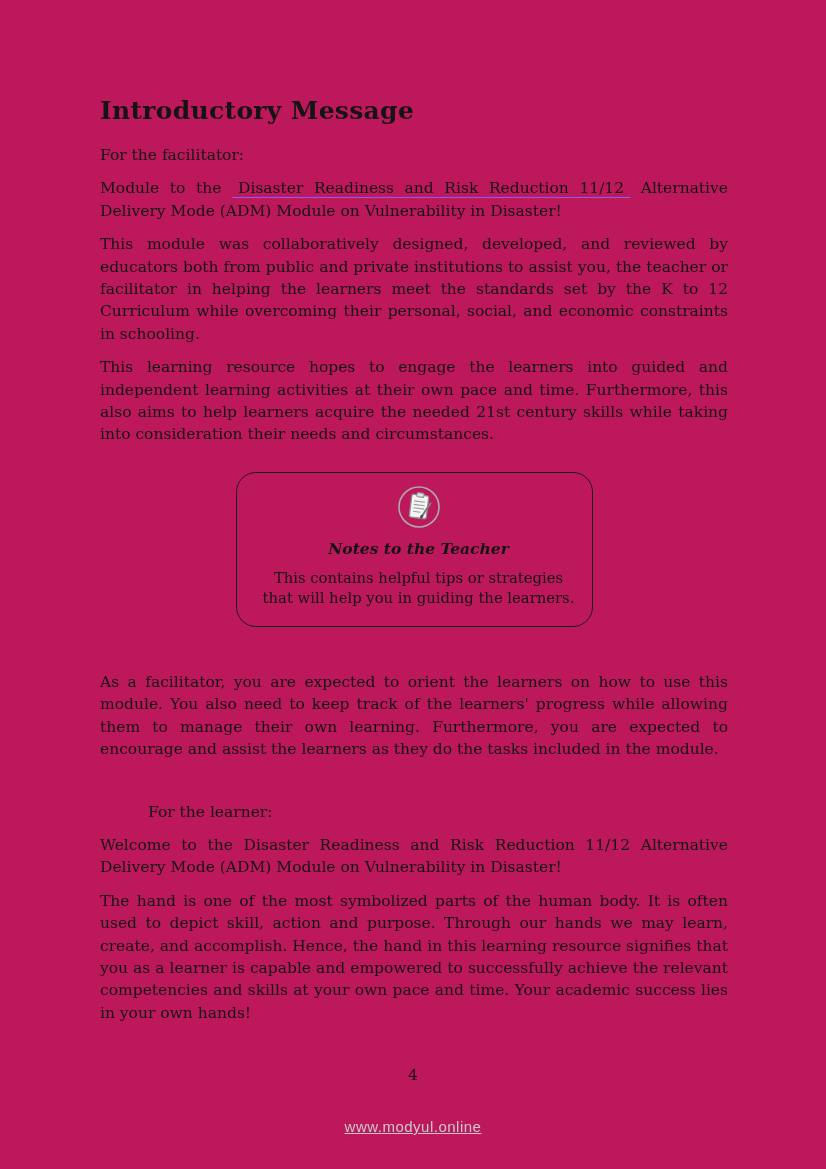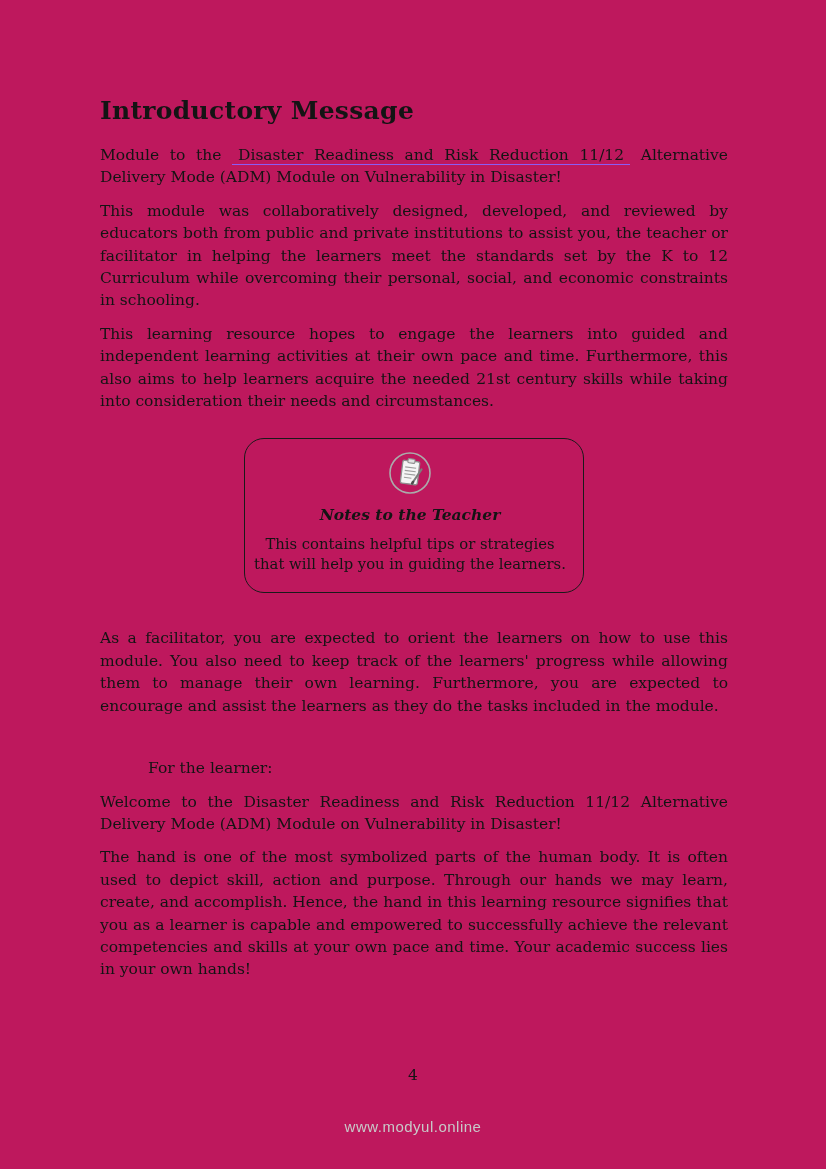--- a/index.html
+++ b/index.html
@@ -35,24 +35,24 @@
     text-align: justify;
     margin: 0 0 11px 0;
   }
   .para.no-justify { text-align: left; }
   .underlined {
     border-bottom: 1px solid #8b5cf6;
     padding: 0 6px;
   }
   .notes-box {
     width: 318px;
-    margin: 26px auto 34px auto;
+    margin: 26px auto 44px auto;
     border: 1.6px solid #1a1a1a;
     border-radius: 20px;
-    padding: 12px 14px 18px 6px;
+    padding: 12px 14px 18px 23px;
   }
   .notes-icon-wrap {
     text-align: center;
     margin-bottom: 6px;
   }
   .notes-title {
     font-size: 15.5px;
     font-weight: bold;
     font-style: italic;
     text-align: center;
@@ -80,30 +80,32 @@
   .watermark {
     position: absolute;
     top: 1118px;
     left: 0;
     width: 826px;
     text-align: center;
     font-size: 15px;
     color: #c9c9c9;
     font-family: "Liberation Sans", sans-serif;
     letter-spacing: 0.5px;
+    text-decoration: underline;
   }
 </style>
 </head>
 <body>
 
 <div class="page">
   <div class="content">
 
     <h1 class="doc-title">Introductory Message</h1>
 
+    <p class="para no-justify">For the facilitator:</p>
 
     <p class="para"><span>Module to the</span> <span class="underlined">Disaster Readiness and Risk Reduction 11/12</span> <span>Alternative Delivery Mode (ADM) Module on Vulnerability in Disaster!</span></p>
 
     <p class="para">This module was collaboratively designed, developed, and reviewed by educators both from public and private institutions to assist you, the teacher or facilitator in helping the learners meet the standards set by the K to 12 Curriculum while overcoming their personal, social, and economic constraints in schooling.</p>
 
     <p class="para">This learning resource hopes to engage the learners into guided and independent learning activities at their own pace and time. Furthermore, this also aims to help learners acquire the needed 21st century skills while taking into consideration their needs and circumstances.</p>
 
 
     <div class="notes-box">
       <div class="notes-icon-wrap">

